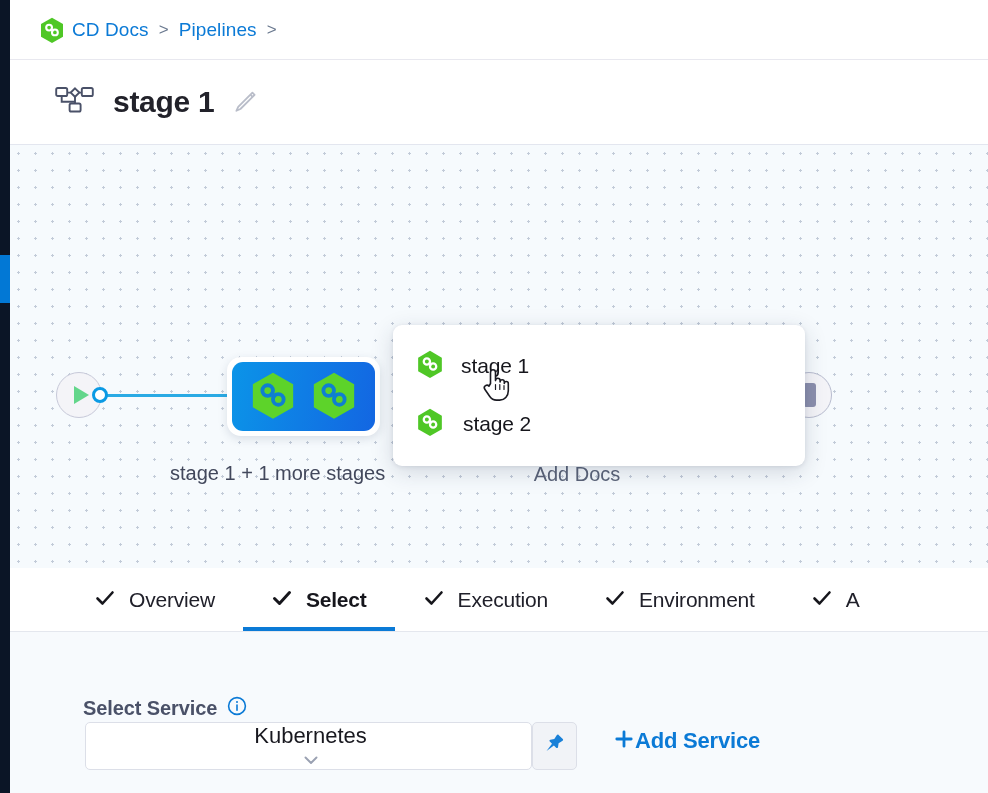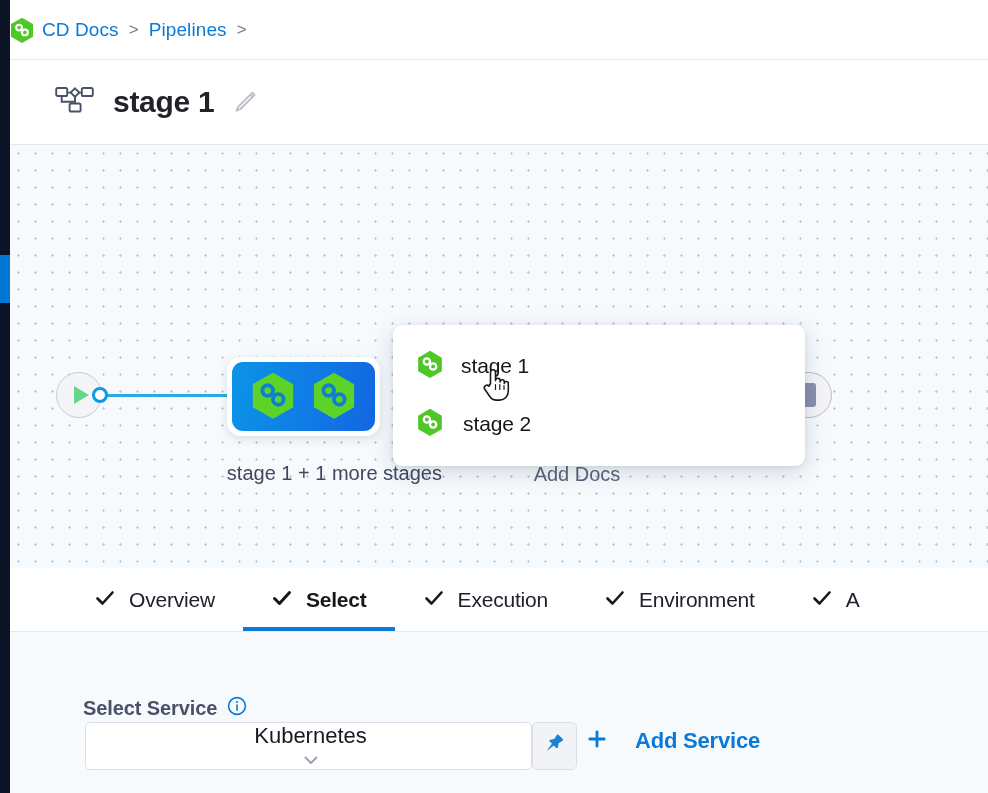--- a/index.html
+++ b/index.html
@@ -18,21 +18,21 @@
   }
   .nav-rail-active {
     position: absolute; left: 0; top: 255px; width: 10px; height: 48px;
     background: #0278d5;
   }
 
   
   .breadcrumb-bar {
     position: absolute; left: 10px; top: 0; width: 978px; height: 60px;
     background: #fff; border-bottom: 1px solid #e8e8ef;
-    display: flex; align-items: center; gap: 8px;
+    display: flex; align-items: center; padding-left: 30px; gap: 8px;
   }
   .hexicon { display: inline-block; position: relative; }
   .hexicon svg { display: block; }
   .crumb-link {
     color: #0b7ad6; font-size: 19px; letter-spacing: .1px;
   }
   .crumb-sep { color: #6b7a90; font-size: 17px; margin: 0 2px; }
 
   
   .title-bar {
@@ -86,22 +86,22 @@
     border-radius: 14px; background: #ffffff;
     box-shadow: 0 3px 10px rgba(40,60,90,.14);
   }
   .group-node {
     position: relative; width: 143px; height: 69px; border-radius: 11px;
     background: linear-gradient(100deg, #0b94e8 0%, #1366e2 100%);
     display: flex; align-items: center; justify-content: space-around;
     padding: 0 10px;
   }
   .group-caption {
-    position: absolute; left: 192px; top: 460px; width: 250px;
-    text-align: right; font-size: 20px; line-height: 27px;
+    position: absolute; left: 170px; top: 460px; width: 250px;
+    text-align: left; font-size: 20px; line-height: 27px;
     color: #42485c; z-index: 8;
   }
 
   
   .add-stage-ghost {
     position: absolute; left: 448px; top: 362px; width: 258px; height: 69px;
     border-radius: 11px; background: #eceff4; z-index: 3;
   }
   .add-stage-label {
     position: absolute; left: 448px; top: 463px; width: 258px;
@@ -176,22 +176,22 @@
     display: flex; align-items: center; justify-content: space-between;
     padding: 0 16px 0 20px; cursor: pointer; flex-direction: column;
   }
   .select-value { font-size: 22px; color: #18181f; }
   .pin-btn {
     position: absolute; left: 522px; top: 90px; width: 45px; height: 48px;
     background: #f1f3f7; border: 1px solid #dcdfe8; border-radius: 5px;
     display: flex; align-items: center; justify-content: center; cursor: pointer;
   }
   .add-service {
-    position: absolute; left: 576px; top: 96px;
-    display: flex; align-items: flex-end; gap: 27px; cursor: pointer;
+    position: absolute; left: 603px; top: 96px;
+    display: flex; align-items: flex-end; gap: 0; cursor: pointer;
   }
   .add-service-label {
     font-size: 22px; font-weight: bold; color: #0b7ad6; letter-spacing: -.2px;
   }
 </style>
 </head>
 <body>
 
 <div id="app">
 

